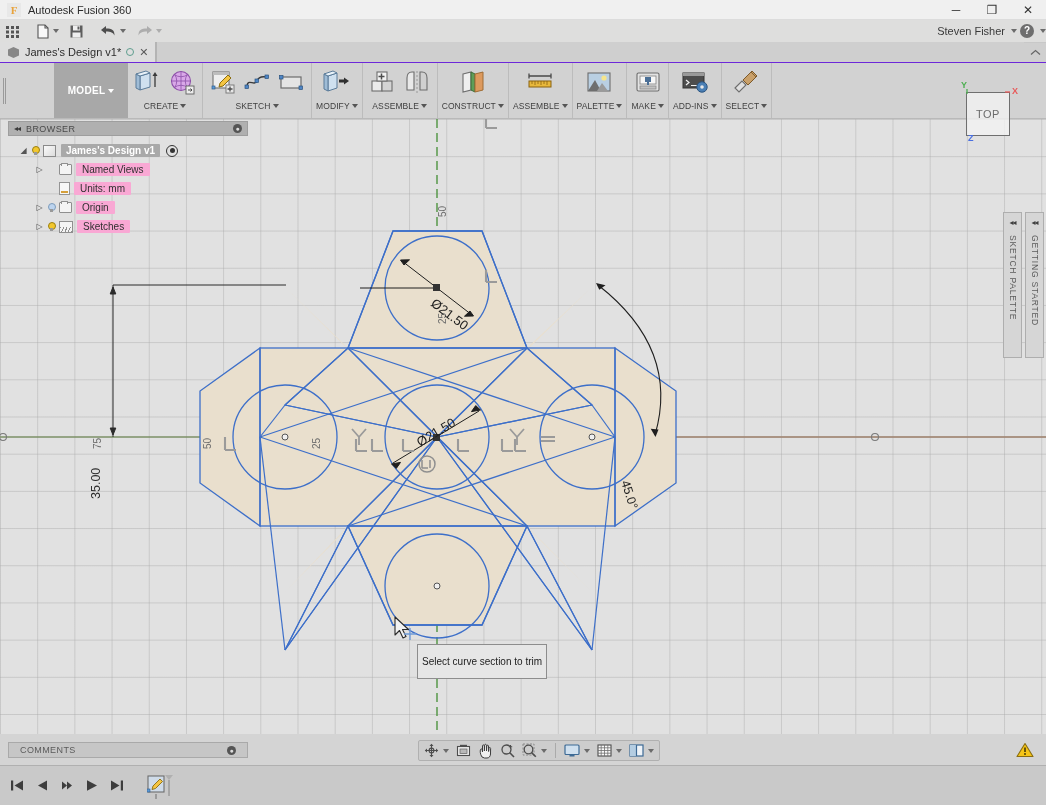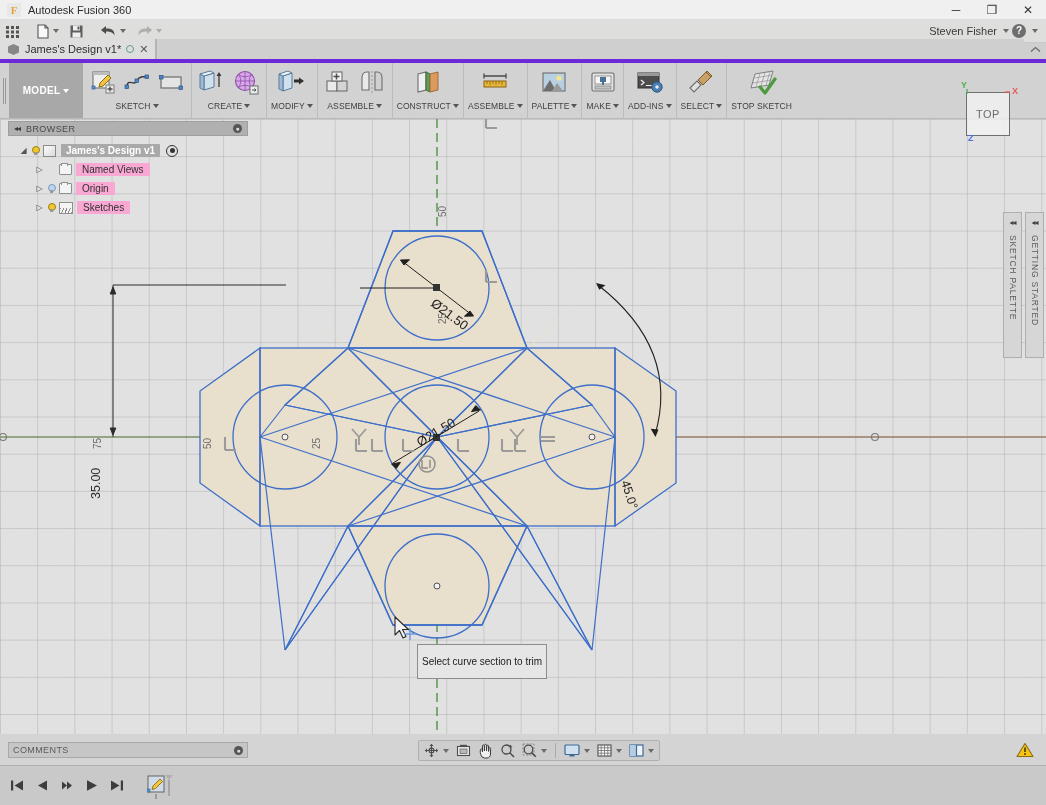--- a/index.html
+++ b/index.html
@@ -38,33 +38,33 @@
   .qat-btn {
     height: 21px; display: flex; align-items: center; justify-content: center;
     padding: 0 5px; cursor: pointer;
   }
   .qat-sep { width: 6px; }
   .caret-sm {
     width: 0; height: 0; border-left: 3px solid transparent; border-right: 3px solid transparent;
     border-top: 4px solid #6b6b6b; margin-left: 3px;
   }
   .user-area {
-    margin-left: auto; display: flex; align-items: center; gap: 3px; padding-right: 8px;
+    margin-left: auto; display: flex; align-items: center; gap: 3px; 
   }
   .user-name { font-size: 11px; color: #3a3a3a; }
   .help-circle {
     width: 14px; height: 14px; border-radius: 50%; background: #6e6e6e; color: #fff;
     font-size: 10px; font-weight: bold; line-height: 14px; text-align: center;
   }
 
   
   .tabbar {
     position: absolute; left: 0; top: 43px; width: 1046px; height: 20px;
     background: #cfcfcf; display: flex; align-items: flex-end;
-    border-bottom: 4px solid #6d28d9;
+    border-bottom: 1px solid #6d28d9;
   }
   .doc-tab {
     height: 20px; display: flex; align-items: center; gap: 5px; padding: 0 7px;
     background: #dedede; border-right: 1px solid #b4b4b4; cursor: pointer;
   }
   .doc-tab-label { font-size: 11px; color: #2d2d2d; }
   .tab-dot {
     width: 8px; height: 8px; border-radius: 50%; border: 1px solid #5f9e8f;
   }
   .tab-x { font-size: 11px; color: #5a5a5a; }
@@ -79,21 +79,21 @@
     position: absolute; left: 0; top: 63px; width: 1046px; height: 56px;
     background: #d2d2d2; border-bottom: 1px solid #b9b9b9;
     display: flex; align-items: stretch;
   }
   .ribbon-grip {
     width: 9px; display: flex; align-items: center; justify-content: center;
   }
   .grip-lines { width: 3px; height: 26px; border-left: 1px solid #9a9a9a; border-right: 1px solid #9a9a9a; }
   .model-tab {
     width: 74px; background: #a8a8a8; display: flex; align-items: center; justify-content: center;
-    gap: 3px; cursor: pointer;
+    gap: 3px; cursor: pointer; margin-left: 45px;
   }
   .model-tab-label { font-size: 10px; color: #fff; font-weight: bold; letter-spacing: .3px; }
   .caret-w { width: 0; height: 0; border-left: 3px solid transparent; border-right: 3px solid transparent; border-top: 4px solid #fff; }
   .rib-group {
     display: flex; flex-direction: column; align-items: center; justify-content: flex-start;
     padding: 3px 4px 0 4px; position: relative;
   }
   .rib-group.bordered { border-right: 1px solid #bcbcbc; }
   .rib-icons { display: flex; align-items: flex-start; gap: 2px; height: 34px; }
   .rib-icon {
@@ -196,21 +196,21 @@
     display: flex; flex-direction: column; align-items: center; padding-top: 5px; cursor: pointer;
   }
   .side-tab .st-arrow { font-size: 8px; color: #3f3f3f; letter-spacing: -1px; margin-bottom: 8px; }
   .side-tab .st-label {
     writing-mode: vertical-rl; font-size: 8.5px; color: #5c5c5c; letter-spacing: .8px;
   }
 
   
   .comments {
     position: absolute; left: 8px; top: 742px; width: 240px; height: 16px;
-    background: #c6c6c6; border: 1px solid #a9a9a9; display: flex; align-items: center; padding: 0 4px; gap: 33px;
+    background: #c6c6c6; border: 1px solid #a9a9a9; display: flex; align-items: center; padding: 0 11px; gap: 33px;
   }
   .comments-label { font-size: 9px; color: #5b5b5b; letter-spacing: .4px; }
   .comments-dot { margin-left: auto; width: 9px; height: 9px; border-radius: 50%; background: #555;
                   color: #ddd; font-size: 7px; text-align: center; line-height: 9px; }
 
   
   .navbar {
     position: absolute; left: 418px; top: 740px; height: 21px;
     display: flex; align-items: center; background: #cdcdcd; border: 1px solid #b0b0b0;
     border-radius: 2px; padding: 0 2px; gap: 1px;
@@ -330,20 +330,46 @@
 
     <div class="model-tab">
       <span class="model-tab-label">MODEL</span>
       <span class="caret-w"></span>
     </div>
 
     <div class="rib-group bordered">
       <div class="rib-icons">
         <div class="rib-icon">
           <svg width="28" height="28" viewBox="0 0 28 28">
+            <path d="M6 8 L16 5 L16 19 L6 22 Z" fill="#cfe0ef" stroke="#5a7b99" stroke-width="1"></path>
+            <path d="M6 8 L6 22 L2 20 L2 6 Z" fill="#9fbcd6" stroke="#5a7b99" stroke-width="1"></path>
+            <path d="M2 6 L12 3 L16 5 L6 8 Z" fill="#e8f1f8" stroke="#5a7b99" stroke-width="1"></path>
+            <path d="M21 19 L21 6" stroke="#3a3a3a" stroke-width="1.3"></path>
+            <path d="M21 4 L23.5 8 L18.5 8 Z" fill="#3a3a3a"></path>
+          </svg>
+        </div>
+        <div class="rib-icon">
+          <svg width="28" height="28" viewBox="0 0 28 28">
+            <circle cx="13" cy="13" r="9.5" fill="#d9a8e8" stroke="#8c4fa8" stroke-width="1.1"></circle>
+            <path d="M3.5 13 h19 M13 3.5 v19 M6 6.5 Q13 11 20 6.5 M6 19.5 Q13 15 20 19.5 M6.5 6 Q11 13 6.5 20 M19.5 6 Q15 13 19.5 20" fill="none" stroke="#8c4fa8" stroke-width=".8"></path>
+            <rect x="18" y="18" width="8" height="8" fill="#ececec" stroke="#6d6d6d" stroke-width="1"></rect>
+            <path d="M20 22 h4 M22.5 20.5 l1.5 1.5 l-1.5 1.5" stroke="#4d4d4d" stroke-width="1" fill="none"></path>
+          </svg>
+        </div>
+      </div>
+      <div class="rib-label">
+        <span>CREATE</span>
+        <span class="caret-d"></span>
+      </div>
+    </div>
+
+    <div class="rib-group bordered">
+      <div class="rib-icons">
+        <div class="rib-icon">
+          <svg width="28" height="28" viewBox="0 0 28 28">
             <rect x="4" y="4" width="16" height="16" fill="#eeeeee" stroke="#7d7d7d" stroke-width="1.2"></rect>
             <rect x="4" y="4" width="16" height="3" fill="#bdbdbd"></rect>
             <path d="M11 15 L19 7 L22 10 L14 18 L10 19 Z" fill="#f5c542" stroke="#8a6d10" stroke-width="1"></path>
             <rect x="3" y="18" width="3" height="3" fill="#5d9ad6" stroke="#2e5e91" stroke-width=".7"></rect>
             <rect x="17" y="17" width="8" height="8" fill="#e8e8e8" stroke="#7d7d7d" stroke-width="1"></rect>
             <path d="M21 18.5 v5 M18.5 21 h5" stroke="#4d4d4d" stroke-width="1.3"></path>
           </svg>
         </div>
         <div class="rib-icon">
           <svg width="28" height="28" viewBox="0 0 28 28">
@@ -364,46 +390,20 @@
       <div class="rib-label">
         <span>SKETCH</span>
         <span class="caret-d"></span>
       </div>
     </div>
 
     <div class="rib-group bordered">
       <div class="rib-icons">
         <div class="rib-icon">
           <svg width="28" height="28" viewBox="0 0 28 28">
-            <path d="M6 8 L16 5 L16 19 L6 22 Z" fill="#cfe0ef" stroke="#5a7b99" stroke-width="1"></path>
-            <path d="M6 8 L6 22 L2 20 L2 6 Z" fill="#9fbcd6" stroke="#5a7b99" stroke-width="1"></path>
-            <path d="M2 6 L12 3 L16 5 L6 8 Z" fill="#e8f1f8" stroke="#5a7b99" stroke-width="1"></path>
-            <path d="M21 19 L21 6" stroke="#3a3a3a" stroke-width="1.3"></path>
-            <path d="M21 4 L23.5 8 L18.5 8 Z" fill="#3a3a3a"></path>
-          </svg>
-        </div>
-        <div class="rib-icon">
-          <svg width="28" height="28" viewBox="0 0 28 28">
-            <circle cx="13" cy="13" r="9.5" fill="#d9a8e8" stroke="#8c4fa8" stroke-width="1.1"></circle>
-            <path d="M3.5 13 h19 M13 3.5 v19 M6 6.5 Q13 11 20 6.5 M6 19.5 Q13 15 20 19.5 M6.5 6 Q11 13 6.5 20 M19.5 6 Q15 13 19.5 20" fill="none" stroke="#8c4fa8" stroke-width=".8"></path>
-            <rect x="18" y="18" width="8" height="8" fill="#ececec" stroke="#6d6d6d" stroke-width="1"></rect>
-            <path d="M20 22 h4 M22.5 20.5 l1.5 1.5 l-1.5 1.5" stroke="#4d4d4d" stroke-width="1" fill="none"></path>
-          </svg>
-        </div>
-      </div>
-      <div class="rib-label">
-        <span>CREATE</span>
-        <span class="caret-d"></span>
-      </div>
-    </div>
-
-    <div class="rib-group bordered">
-      <div class="rib-icons">
-        <div class="rib-icon">
-          <svg width="28" height="28" viewBox="0 0 28 28">
             <path d="M5 8 L14 5 L14 20 L5 23 Z" fill="#cfe0ef" stroke="#5a7b99" stroke-width="1"></path>
             <path d="M5 8 L5 23 L1 21 L1 6 Z" fill="#9fbcd6" stroke="#5a7b99" stroke-width="1"></path>
             <path d="M1 6 L10 3 L14 5 L5 8 Z" fill="#e8f1f8" stroke="#5a7b99" stroke-width="1"></path>
             <path d="M16 13 h7" stroke="#2f2f2f" stroke-width="3"></path>
             <path d="M26 13 L21 9.5 L21 16.5 Z" fill="#2f2f2f"></path>
           </svg>
         </div>
       </div>
       <div class="rib-label">
         <span>MODIFY</span>
@@ -531,37 +531,20 @@
             <path d="M19 4 L24 9" stroke="#7d5a2a" stroke-width=".9"></path>
           </svg>
         </div>
       </div>
       <div class="rib-label">
         <span>SELECT</span>
         <span class="caret-d"></span>
       </div>
     </div>
 
-    <div class="rib-group">
-      <div class="rib-icons">
-        <div class="rib-icon">
-          <svg width="30" height="28" viewBox="0 0 30 28">
-            <path d="M8 6 L26 3 L22 17 L4 20 Z" fill="#e6e6e6" stroke="#7d7d7d" stroke-width="1"></path>
-            <g stroke="#9a9a9a" stroke-width=".8">
-              <path d="M13 5.2 L9 18.8 M18 4.4 L14 18 M23 3.6 L19 17.2"></path>
-              <path d="M7.2 10 L24.6 7.2 M5.8 15 L23.2 12.2"></path>
-            </g>
-            <path d="M13 19 L18 25 L28 11" fill="none" stroke="#4d9a3c" stroke-width="3.2" stroke-linecap="round" stroke-linejoin="round"></path>
-          </svg>
-        </div>
-      </div>
-      <div class="rib-label">
-        <span>STOP SKETCH</span>
-      </div>
-    </div>
   </div>
 
   <div class="canvas">
     <svg width="1046" height="615" viewBox="0 0 1046 615">
 
       <line x1="0" y1="318" x2="1046" y2="318" stroke="#7b8f66" stroke-width="1.4"></line>
       <line x1="437" y1="0" x2="437" y2="615" stroke="#4f9440" stroke-width="1.4" stroke-dasharray="9,5"></line>
       <line x1="660" y1="318" x2="1046" y2="318" stroke="#c08484" stroke-width="1.2"></line>
 
       <g fill="#e9dfcd" stroke="none">
@@ -729,20 +712,25 @@
         <span class="radio-ic"></span>
       </div>
 
       <div class="tree-row" style="padding-left:26px">
         <span class="tree-arrow">▷</span>
         <span style="width:14px"></span>
         <span class="folder"></span>
         <span class="tree-label">Named Views</span>
       </div>
 
+      <div class="tree-row" style="padding-left:37px">
+        <span style="width:14px"></span>
+        <span class="doc-ic"></span>
+        <span class="tree-label">Units: mm</span>
+      </div>
 
       <div class="tree-row" style="padding-left:26px">
         <span class="tree-arrow">▷</span>
         <span class="bulb off"></span>
         <span class="folder"></span>
         <span class="tree-label">Origin</span>
       </div>
 
       <div class="tree-row" style="padding-left:26px">
         <span class="tree-arrow">▷</span>

